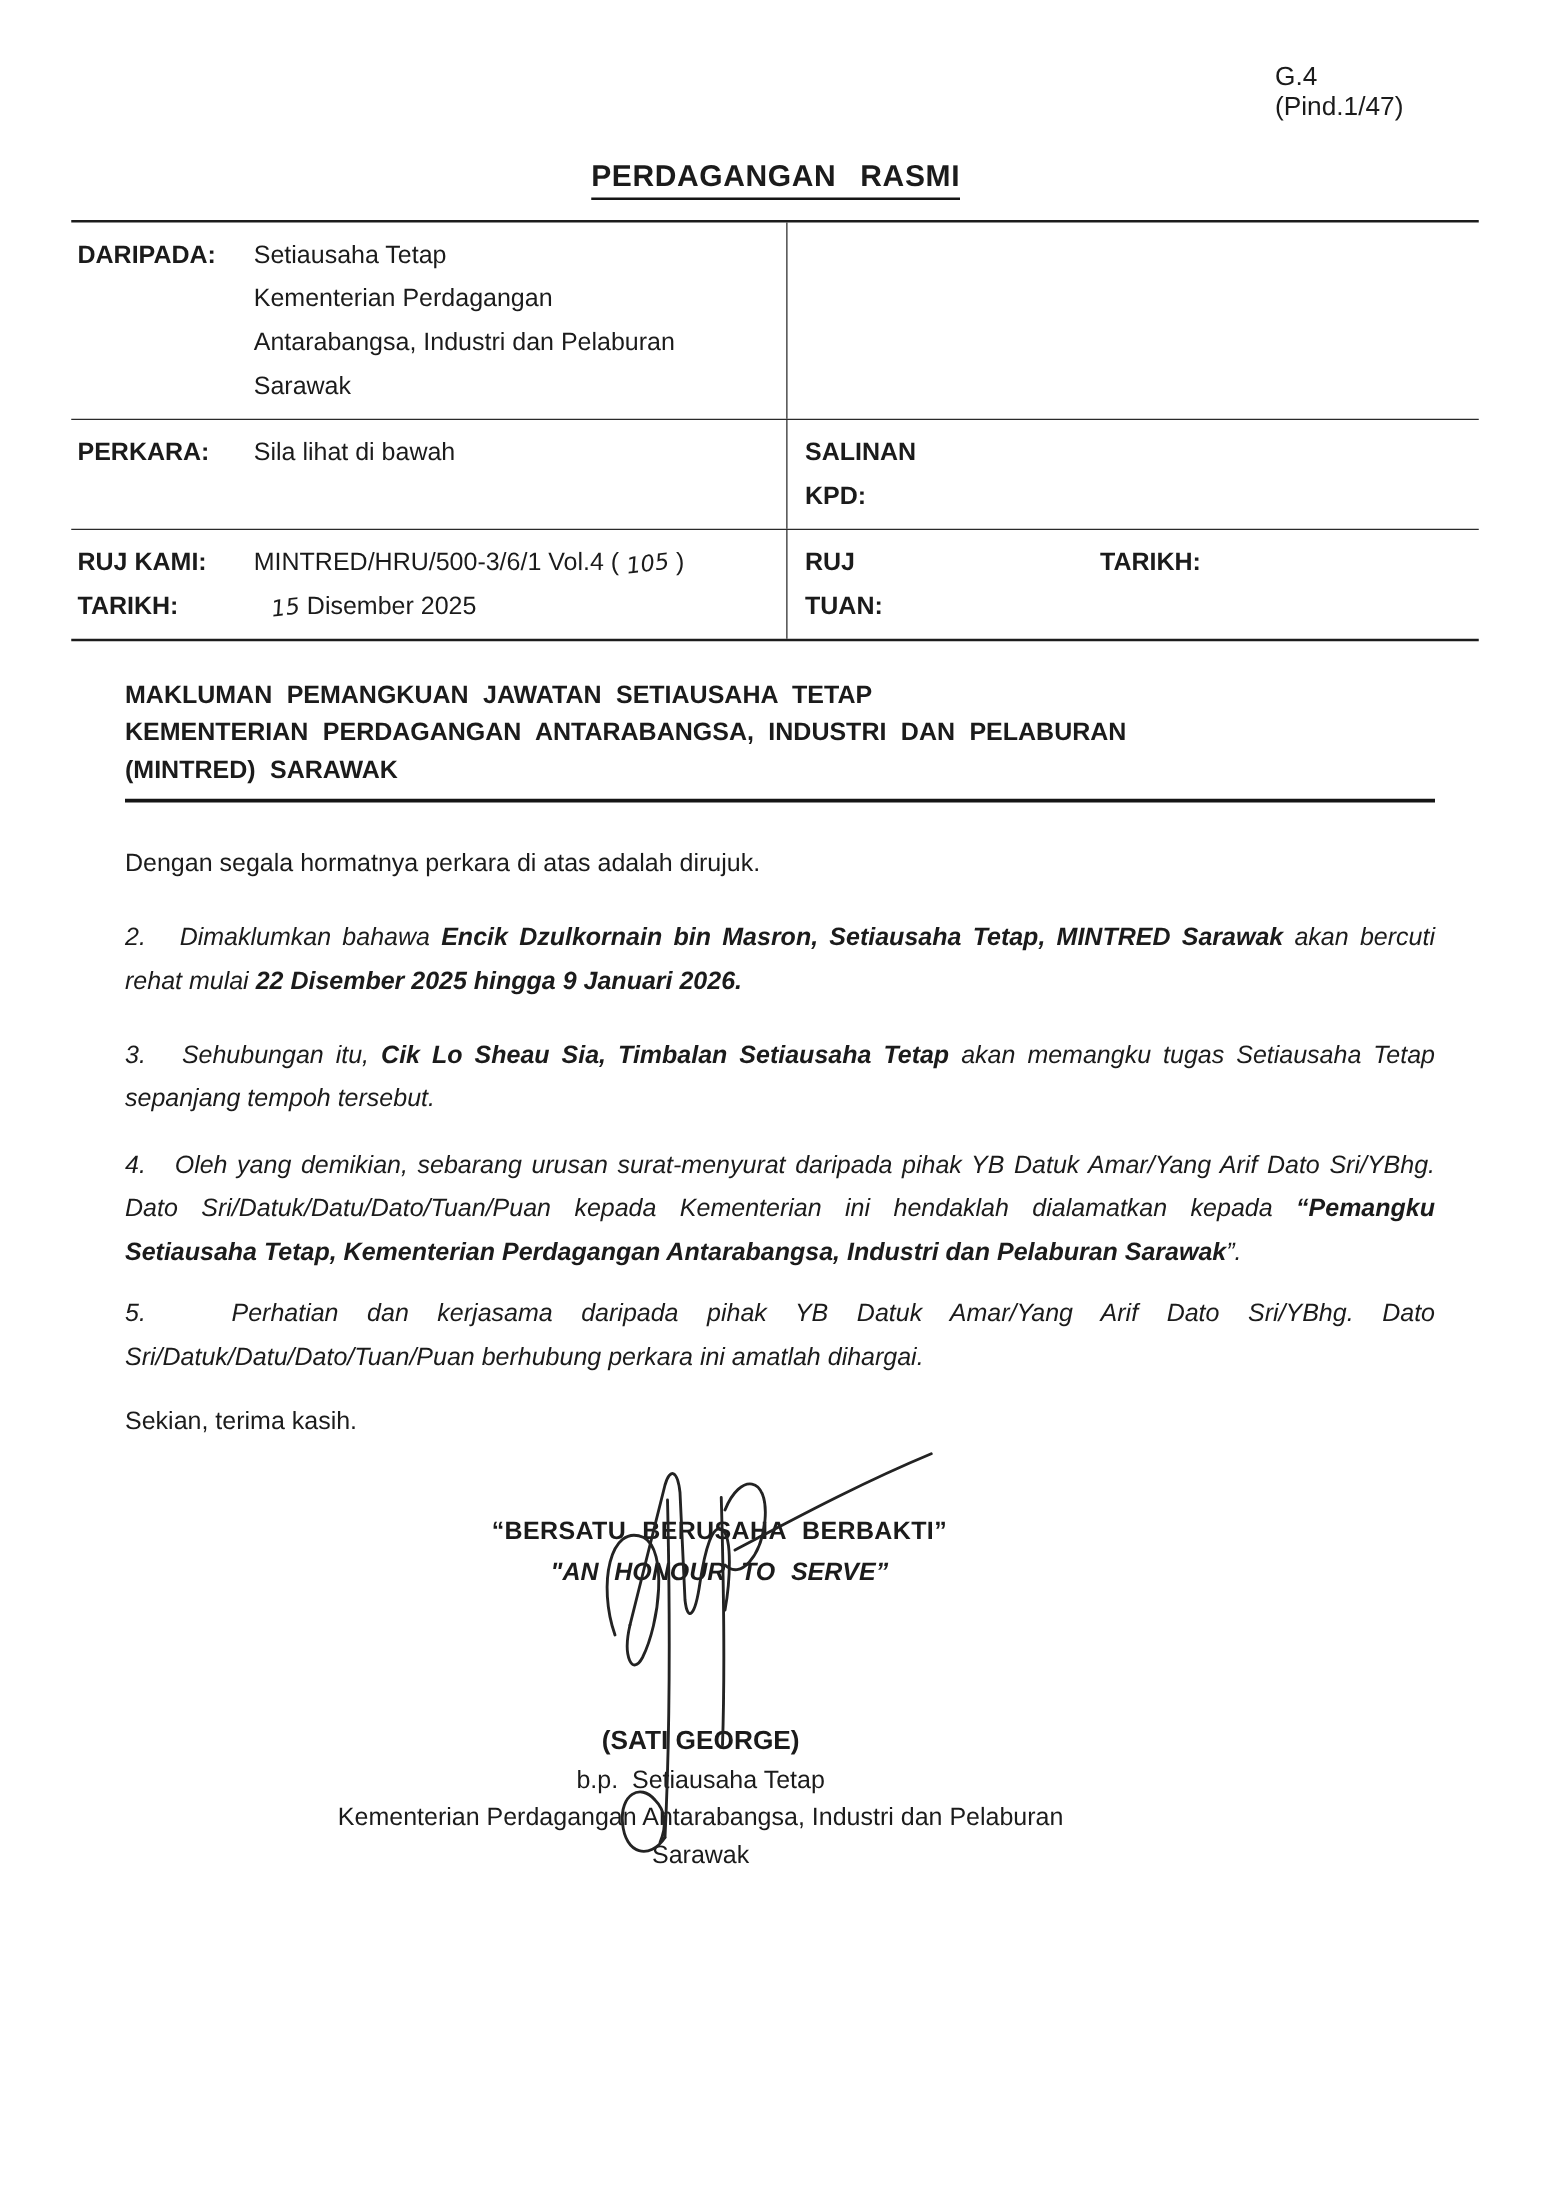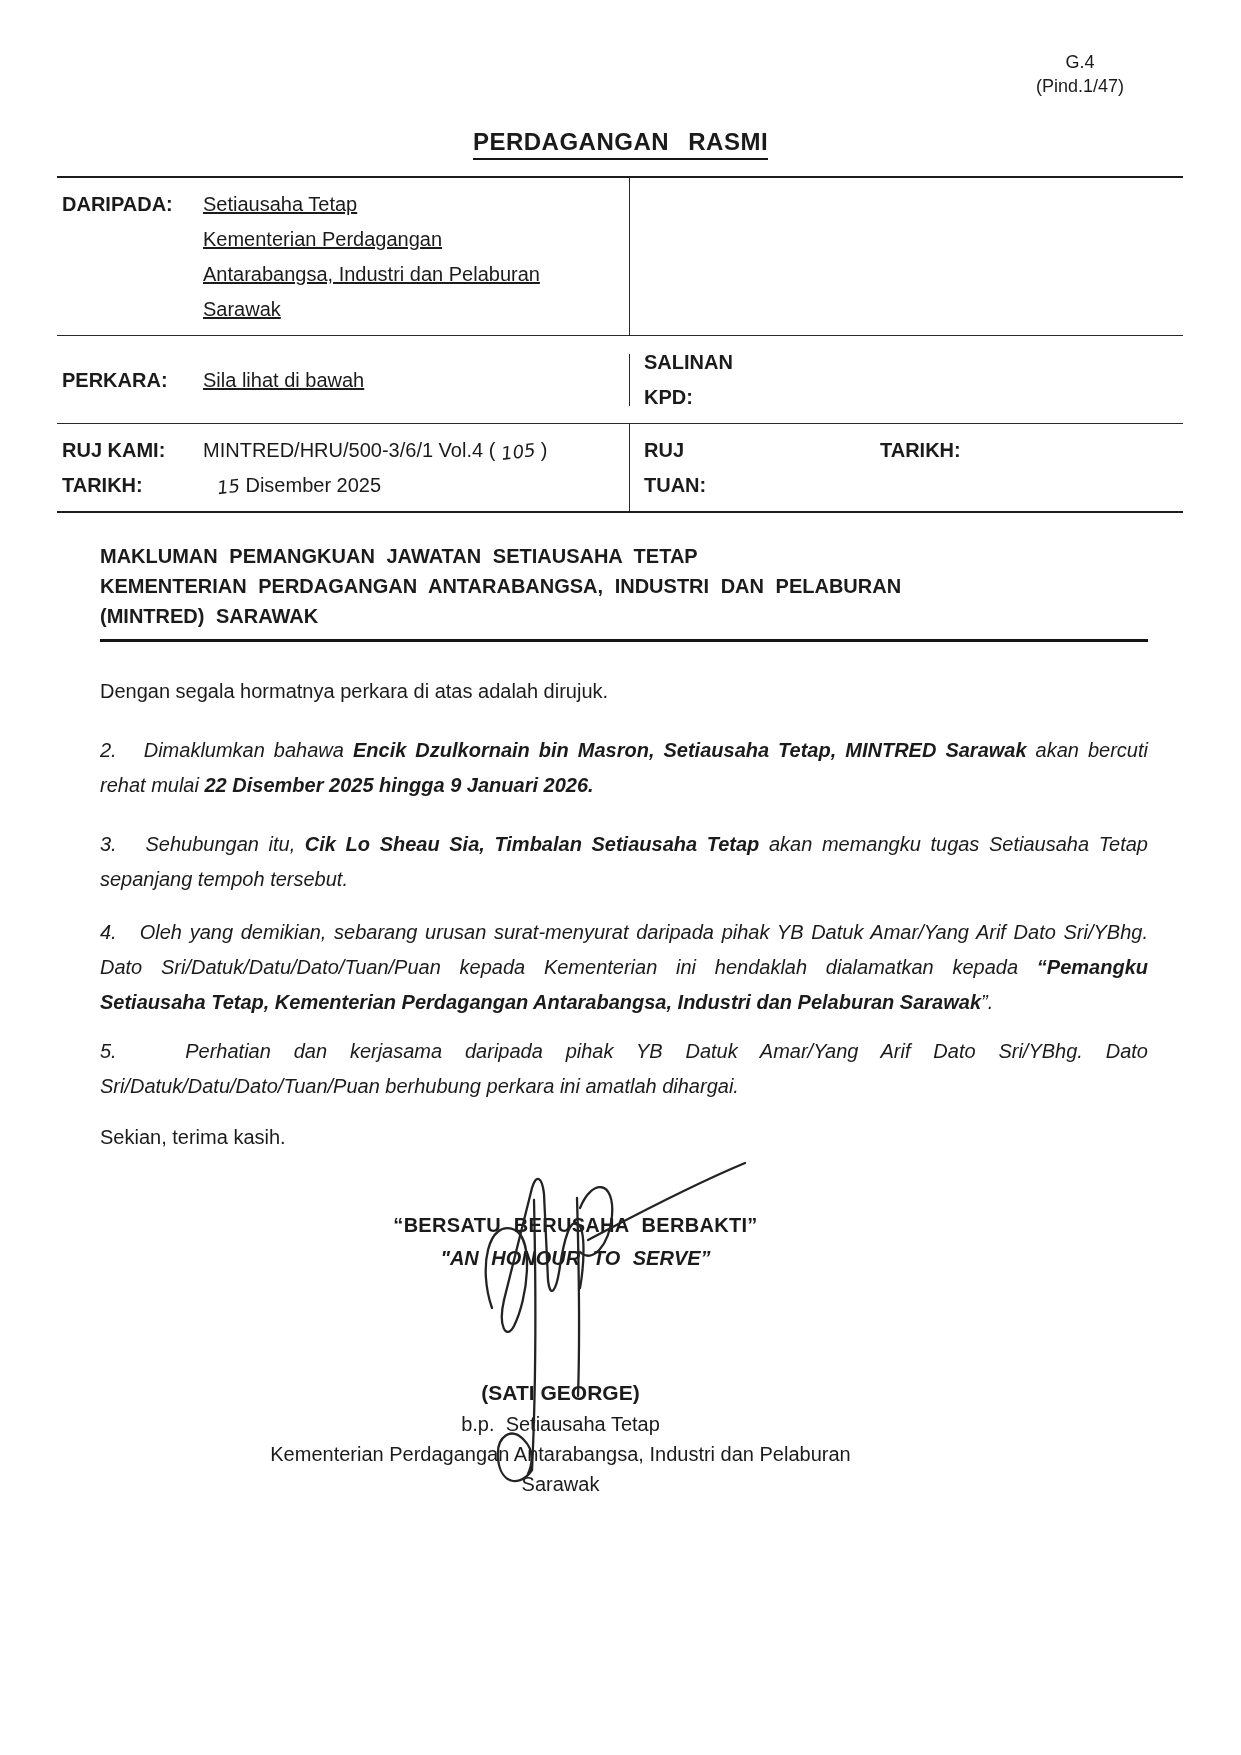--- a/index.html
+++ b/index.html
@@ -10,42 +10,42 @@
     background:#ffffff;
     color:#1b1b1b;
     font-family:"Liberation Sans","DejaVu Sans",sans-serif;
     font-size:20px;
     box-sizing:border-box;
     padding-top:128px;
     overflow:hidden;
   }
   .form-code{
     position:absolute;top:50px;left:1020px;width:120px;
-    text-align:center;font-size:18px;line-height:24px;
+    font-size:21px;line-height:24px;
   }
   .title-wrap{text-align:center;}
   .title{
     display:inline-block;
     font-size:24px;font-weight:700;letter-spacing:.5px;word-spacing:12px;
     border-bottom:2.5px solid #151515;padding-bottom:2px;
   }
   
   .memo-table{
     margin:16px 0 0 57px;width:1126px;box-sizing:border-box;
     border-top:2px solid #1c1c1c;border-bottom:2.5px solid #1c1c1c;
   }
-  .mrow{display:flex;border-bottom:1.4px solid #2a2a2a;align-items:center;}
+  .mrow{display:flex;border-bottom:1.4px solid #2a2a2a;}
   .mrow:last-child{border-bottom:none;}
   .cl{width:573px;box-sizing:border-box;border-right:1.4px solid #2a2a2a;
       padding:9px 8px 8px 5px;display:flex;}
   .cr{flex:1;box-sizing:border-box;padding:9px 8px 8px 14px;position:relative;}
   .lbl{font-weight:700;}
   .lbl-col{width:141px;flex:0 0 141px;}
   .lbl-col-r{display:inline-block;width:127px;}
-  .val{flex:1;text-decoration:underline;}
+  .val{flex:1;}
   .line35{line-height:35px;}
   .row1{min-height:141px;}
   .row2{min-height:86px;}
   .row3{min-height:84px;}
   .stack{line-height:35px;}
   .ref-grid{display:flex;line-height:35px;}
   .tarikh-right{position:absolute;left:250px;top:9px;font-weight:700;line-height:35px;}
   .hand{
     display:inline-block;font-style:italic;
     font-family:"DejaVu Sans",sans-serif;font-size:18px;

